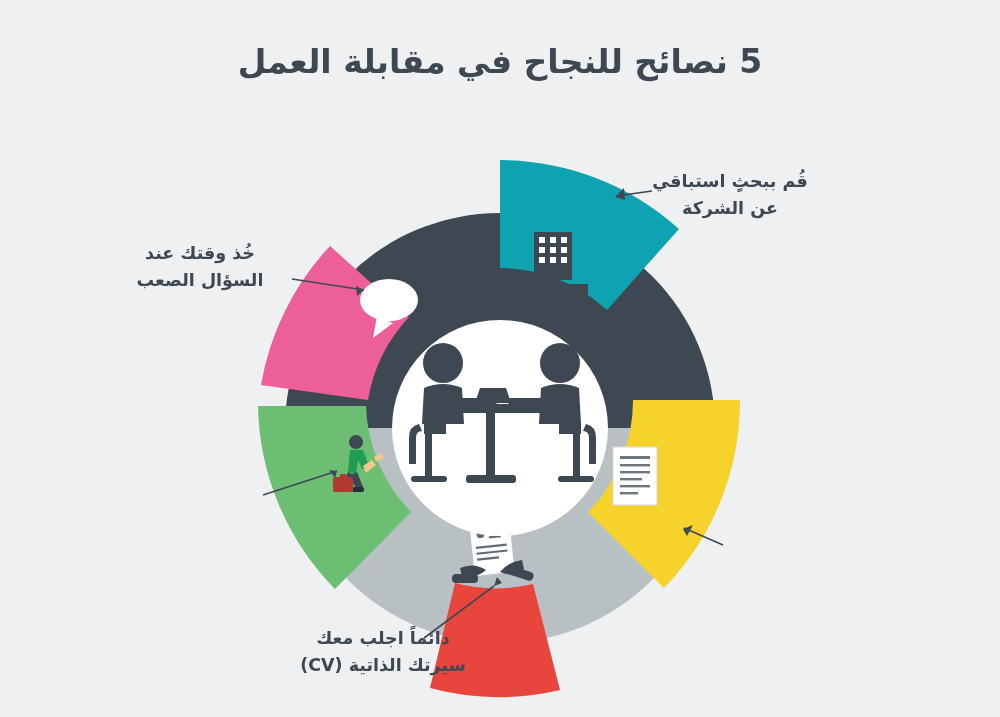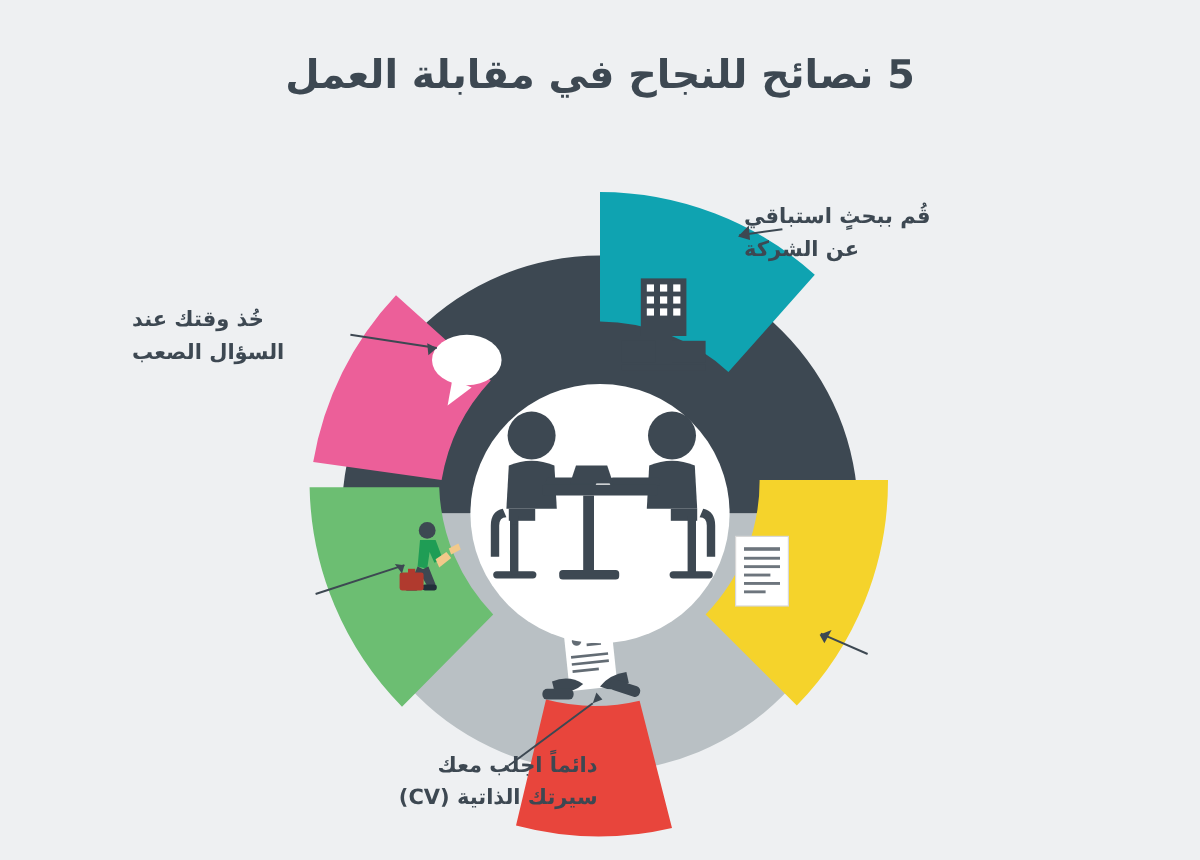--- a/index.html
+++ b/index.html
@@ -28,29 +28,29 @@
     text-align: center;
     font-size: 33px;
     font-weight: bold;
     color: #3d4852;
     direction: rtl;
     letter-spacing: 0px;
   }
   .label {
     position: absolute;
     direction: rtl;
-    text-align: left;
+    text-align: center;
     color: #3d4852;
     font-size: 17.5px;
     font-weight: bold;
     line-height: 1.55;
     white-space: pre-line;
   }
   .label.center-al {
-    text-align: right;
+    text-align: center;
   }
   svg.wheel {
     position: absolute;
     left: 0;
     top: 0;
   }
   .leader {
     stroke: #3d4852;
     stroke-width: 1.6;
     fill: none;
@@ -201,16 +201,16 @@
   </svg>
 
   <div class="label" style="top:168px; right:160px; width:220px;">قُم ببحثٍ استباقي
 عن الشركة</div>
 
 
   <div class="label center-al" style="top:625px; left:268px; width:230px;">دائماً اجلب معك
 سيرتك الذاتية (CV)</div>
 
 
-  <div class="label" style="top:254px; left:110px; width:180px;">خُذ وقتك عند
+  <div class="label" style="top:240px; left:110px; width:180px;">خُذ وقتك عند
 السؤال الصعب</div>
 
 </div>
 
 </body></html>

